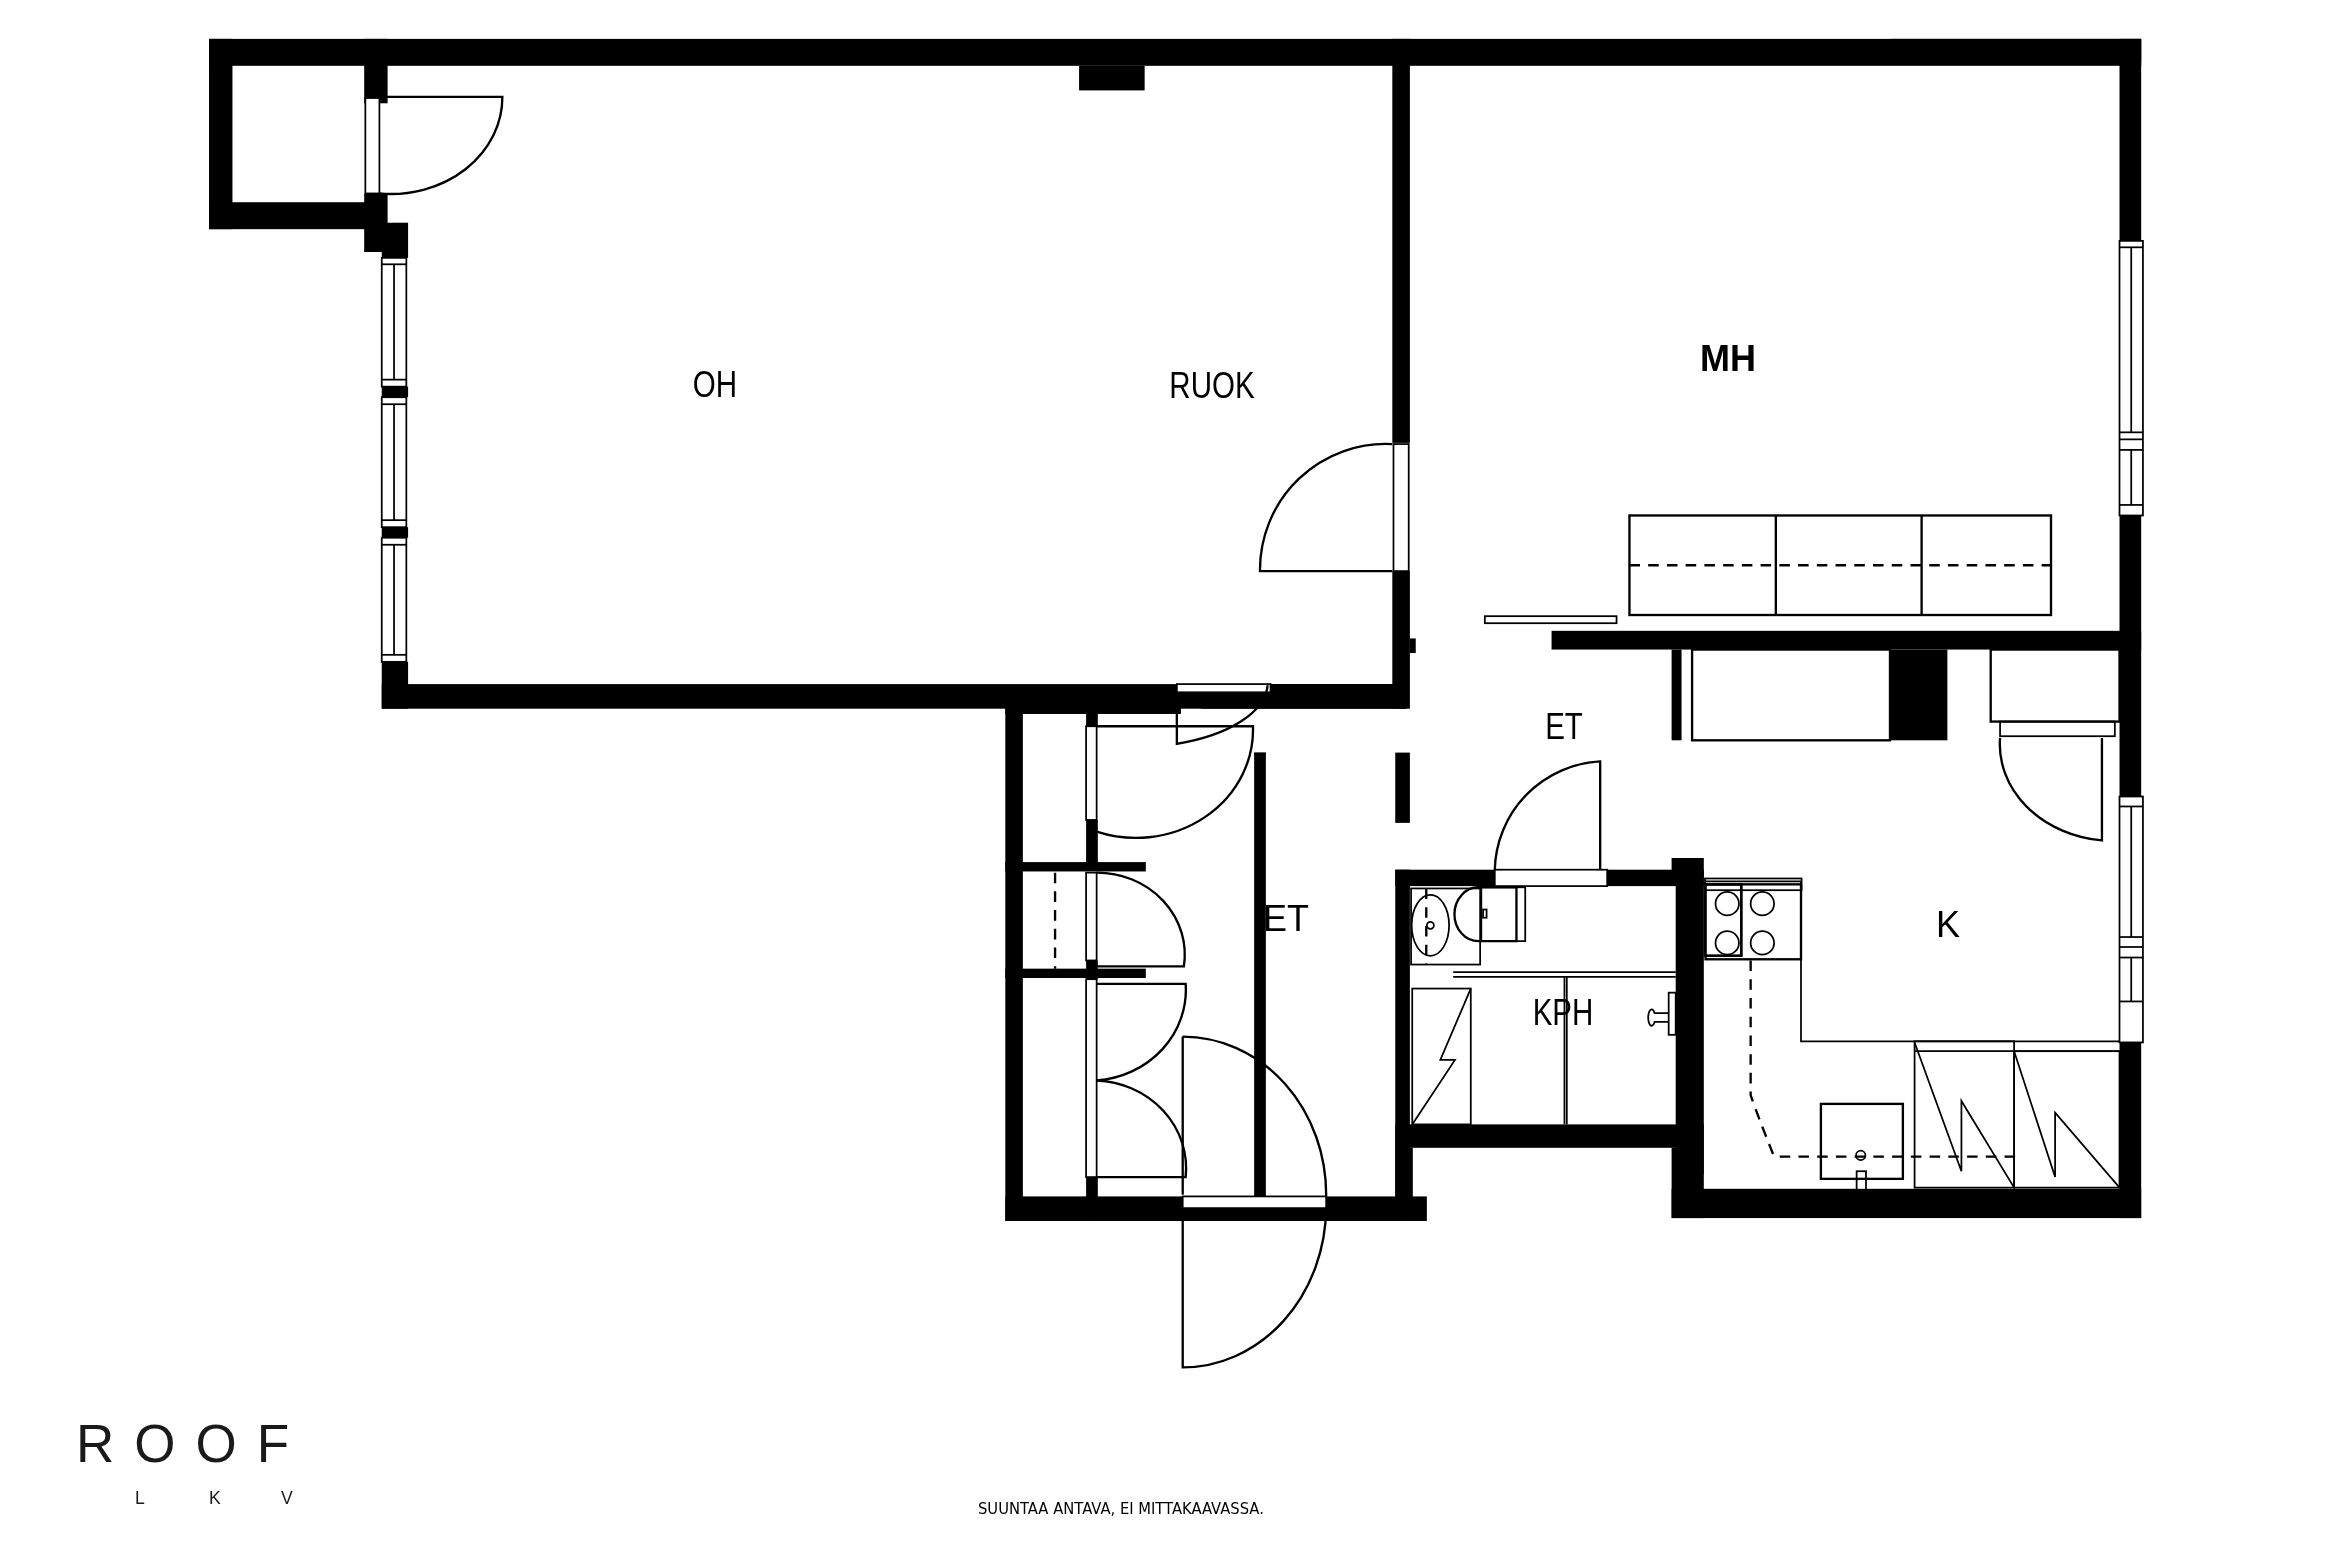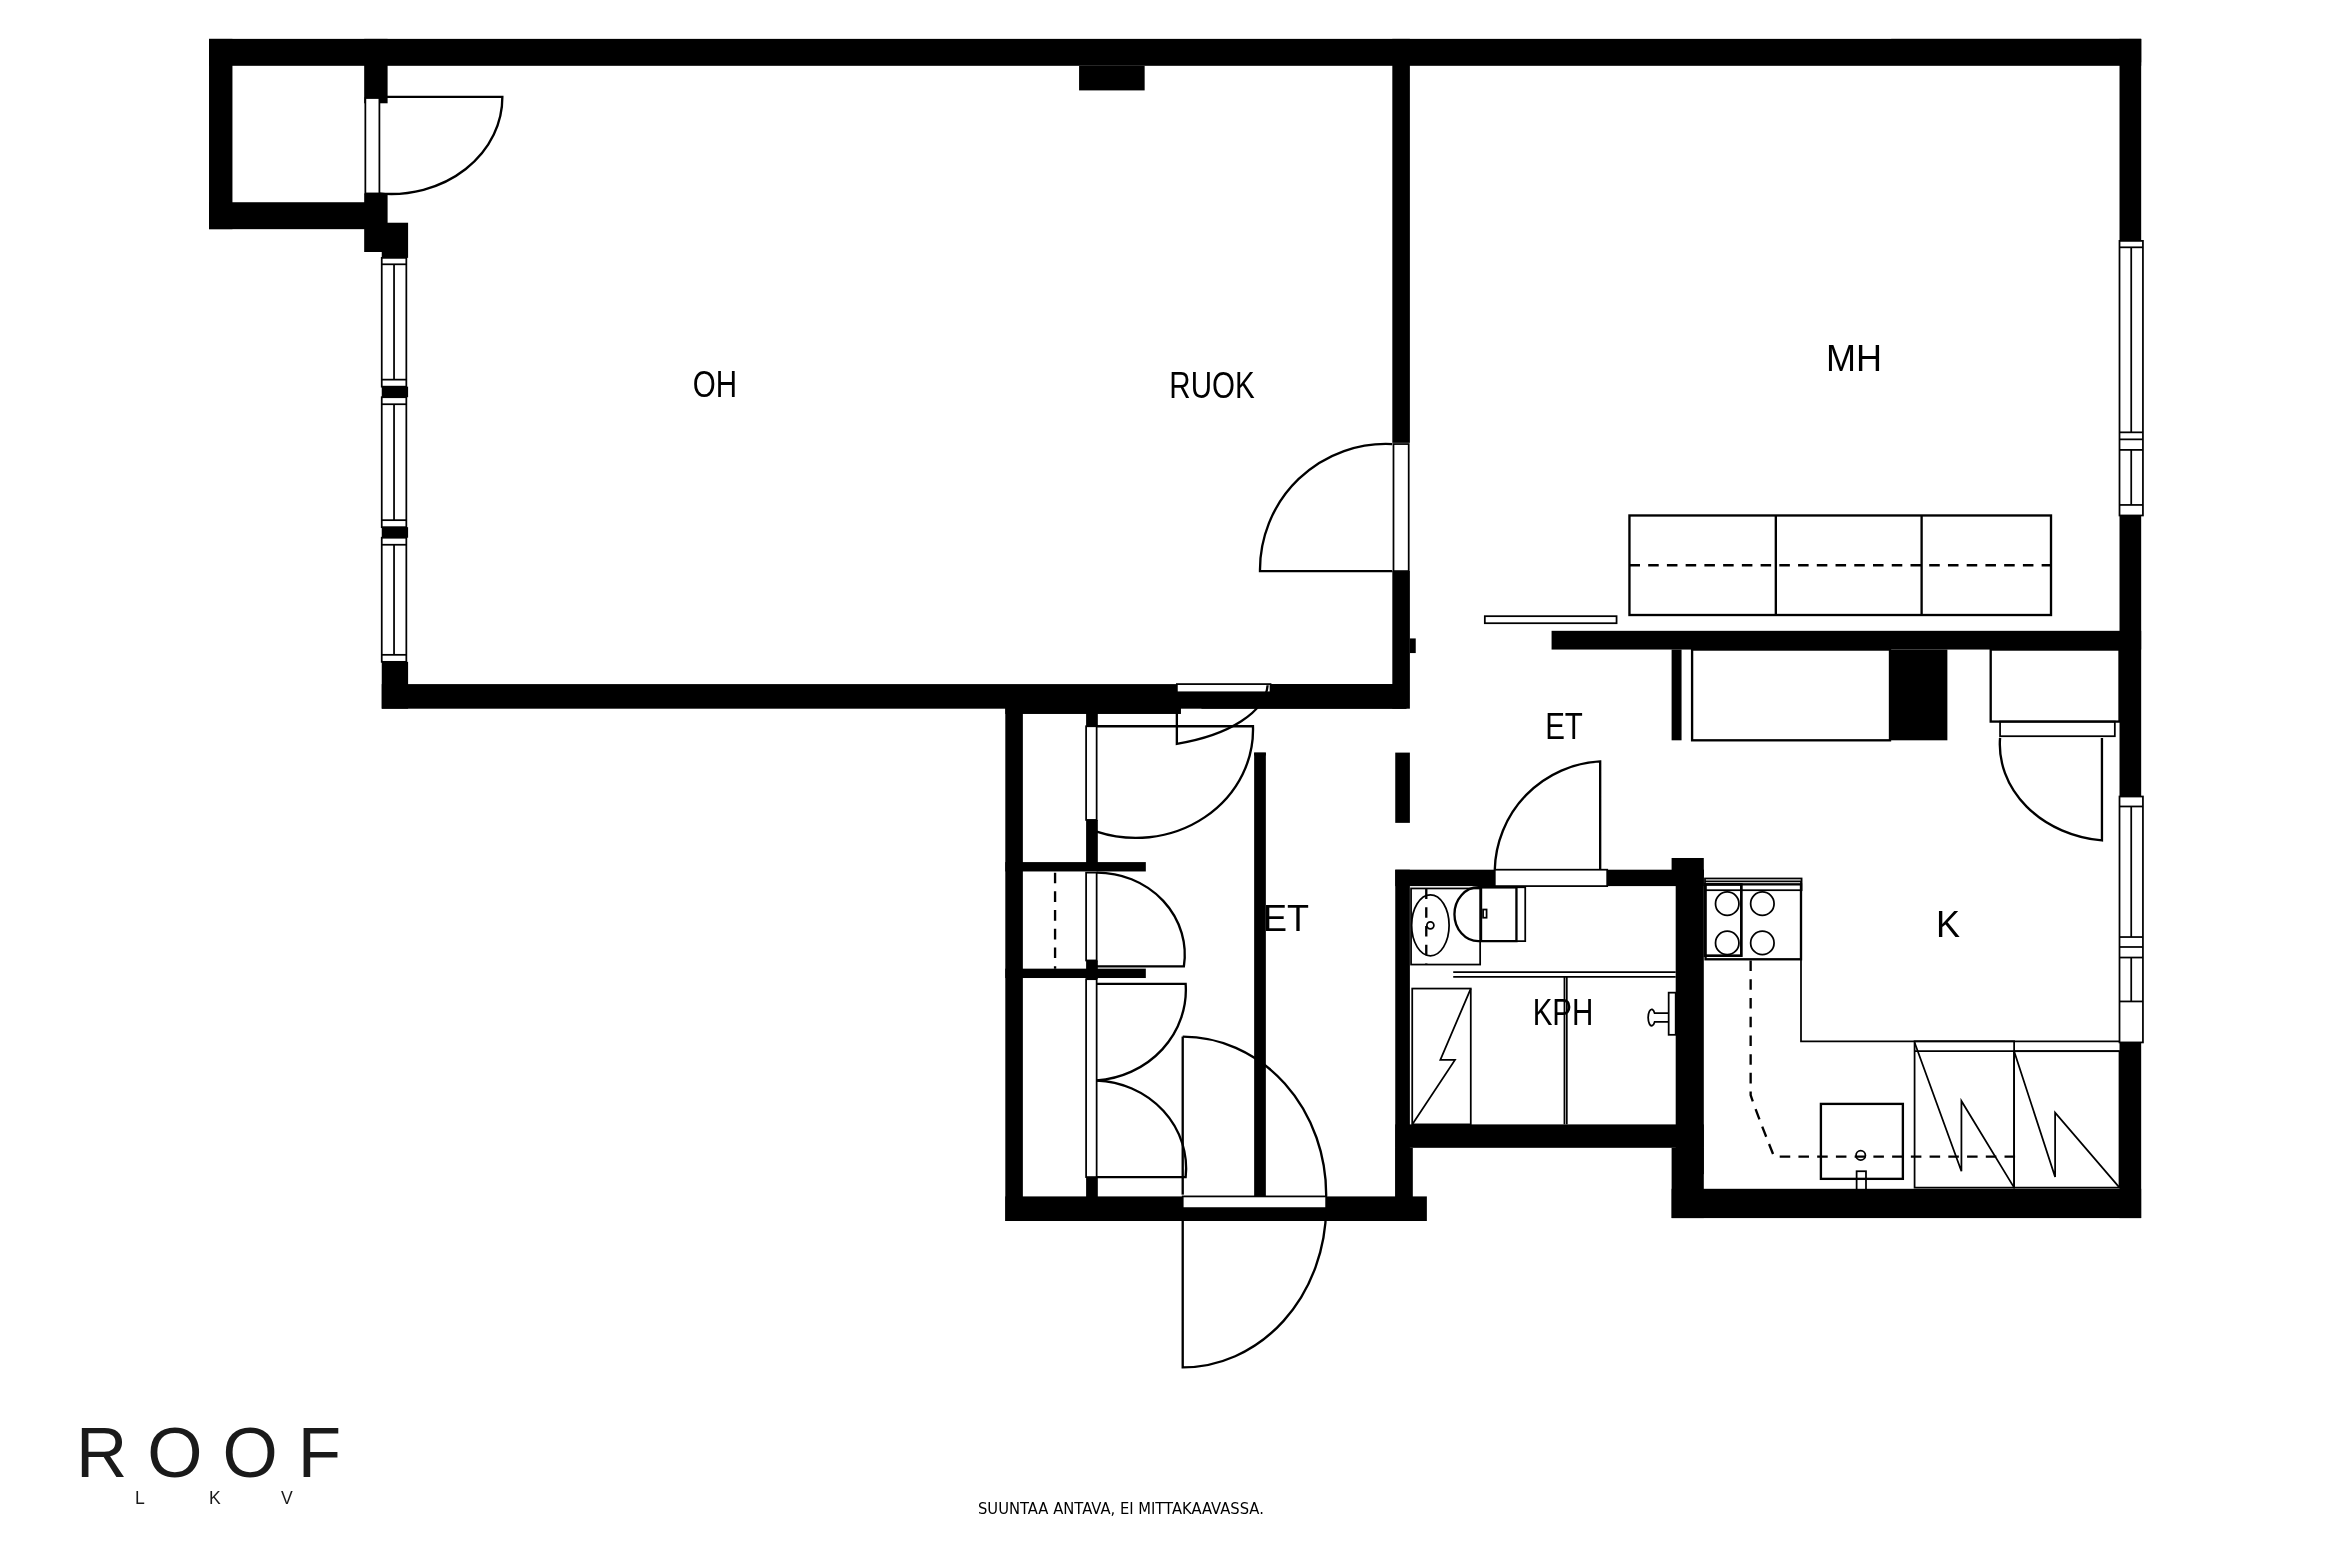--- a/index.html
+++ b/index.html
@@ -6,21 +6,21 @@
   body { width: 2342px; height: 1562px; position: relative; overflow: hidden; }
   #plan { position: absolute; left: 0; top: 0; width: 2342px; height: 1562px; }
   .wall { fill: #000000; }
   .ln { fill: none; stroke: #000000; stroke-width: 4; }
   .thin { fill: none; stroke: #000000; stroke-width: 3; }
   .dash { fill: none; stroke: #000000; stroke-width: 4; stroke-dasharray: 18 14; }
   .win { fill: #ffffff; stroke: #000000; stroke-width: 3; }
   .room-label { position: absolute; font-family: "Liberation Sans", sans-serif; font-size: 36px; color: #000; transform: translate(-50%, -50%); white-space: nowrap; }
   .room-label.narrow { transform: translate(-50%, -50%) scaleX(0.82); }
   .logo { position: absolute; left: 76px; top: 1417px; font-family: "Liberation Sans", sans-serif; color: #1a1a1a; }
-  .logo-main { font-size: 71px; letter-spacing: 20px; line-height: 1; font-weight: 400; }
+  .logo-main { font-size: 53px; letter-spacing: 20px; line-height: 1; font-weight: 400; }
   .disclaimer { position: absolute; left: 978px; top: 1499px; font-family: "DejaVu Sans", sans-serif; font-size: 16.4px; color: #000; transform: scaleX(0.9); transform-origin: left top; white-space: nowrap; }
 </style>
 </head>
 <body>
 
 <svg id="plan" viewBox="0 0 4000 2667" xmlns="http://www.w3.org/2000/svg">
 
   <g>
 
     <rect class="wall" x="357" y="66" width="3300" height="46"></rect>
@@ -246,21 +246,21 @@
     </g>
     <g>
       <rect class="thin" x="3440" y="1795" width="180" height="233"></rect>
       <path class="thin" d="M 3440 1795 L 3510 2010 L 3510 1900 L 3620 2028"></path>
     </g>
   </g>
 </svg>
 
 <div class="room-label narrow" style="left:715px;top:385px;">OH</div>
 <div class="room-label narrow" style="left:1212px;top:386px;">RUOK</div>
-<div class="room-label" style="left:1854px;top:359px;">MH</div>
+<div class="room-label" style="left:1728px;top:359px;font-weight:bold;">MH</div>
 <div class="room-label narrow" style="left:1564px;top:727px;">ET</div>
 <div class="room-label" style="left:1286px;top:919px;">ET</div>
 <div class="room-label narrow" style="left:1563px;top:1013px;">KPH</div>
 <div class="room-label" style="left:1948px;top:925px;">K</div>
 
 <div class="logo">
   <div class="logo-main">ROOF</div>
   <span style="position:absolute;left:59px;top:71px;font-size:17.6px;">L</span>
   <span style="position:absolute;left:133px;top:71px;font-size:17.6px;">K</span>
   <span style="position:absolute;left:205px;top:71px;font-size:17.6px;">V</span>

